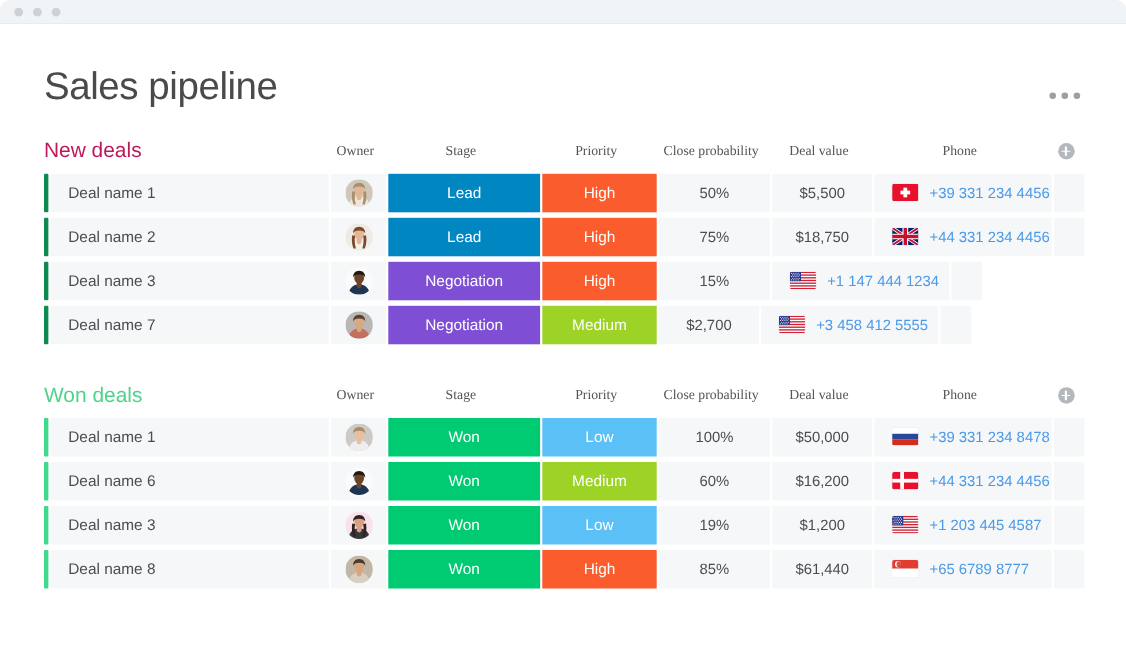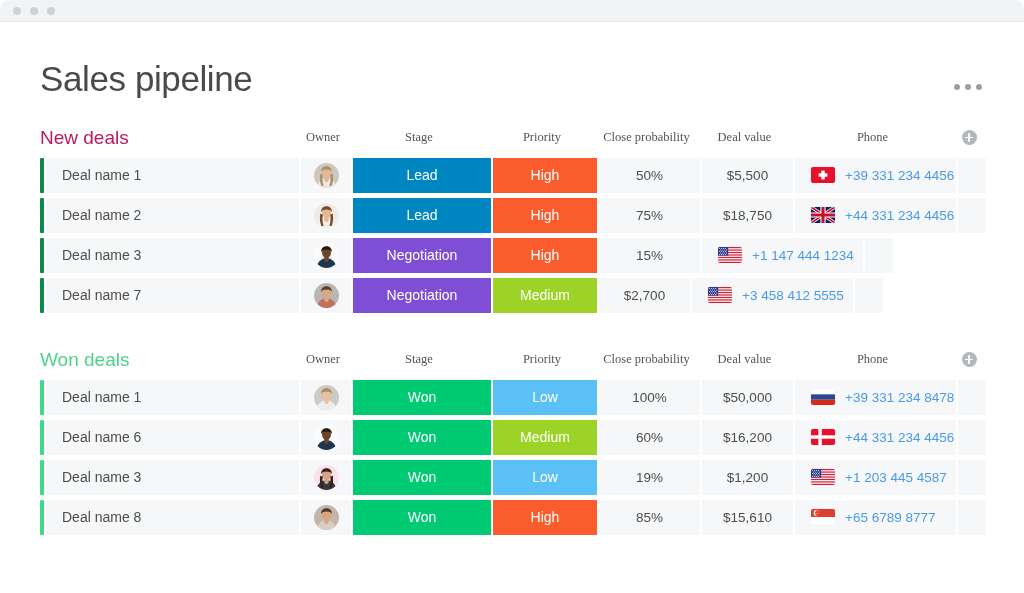--- a/index.html
+++ b/index.html
@@ -578,21 +578,21 @@
                     <path d="M12.5,15.3 C17.6,15.3 21.6,18.6 22.4,25 L2.6,25 C3.4,18.6 7.4,15.3 12.5,15.3 Z" fill="#d8cfc2"></path>
                     <path d="M10.3,12.6 h4.4 v4.2 a2.2,2.2 0 0 1 -4.4,0 Z" fill="#d9a57e"></path>
                     <ellipse cx="12.5" cy="9.6" rx="4.5" ry="5.3" fill="#d9a57e"></ellipse>
                     <path d="M12.5,3.2 C16.1,3.2 18.2,5.8 18,9.3 C17.4,7.6 15.6,6.6 12.5,6.6 C9.4,6.6 7.6,7.6 7,9.3 C6.8,5.8 8.9,3.2 12.5,3.2 Z" fill="#4a3a2c"></path>
                   </svg>
                 </span>
               </div>
               <div class="chip" style="width:138px;height:35px;background:#00ca72">Won</div>
               <div class="chip" style="width:104px;height:35px;background:#fb5c2d">High</div>
               <div class="cell prob" style="width:101px">85%</div>
-              <div class="cell value" style="width:91px">$15,610</div>
+              <div class="cell value" style="width:91px">$61,440</div>
               <div class="cell phone" style="width:161px">
                 <span class="flag">
                   <svg viewBox="0 0 24 16">
                     <rect width="24" height="8" fill="#e03c31"></rect>
                     <rect y="8" width="24" height="8" fill="#fff"></rect>
                     <circle cx="5.6" cy="4" r="2.9" fill="#fff"></circle>
                     <circle cx="7.0" cy="4" r="2.9" fill="#e03c31"></circle>
                     <g fill="#fff">
                       <circle cx="6.3" cy="1.6" r="0.42"></circle>
                       <circle cx="4.8" cy="2.7" r="0.42"></circle>

